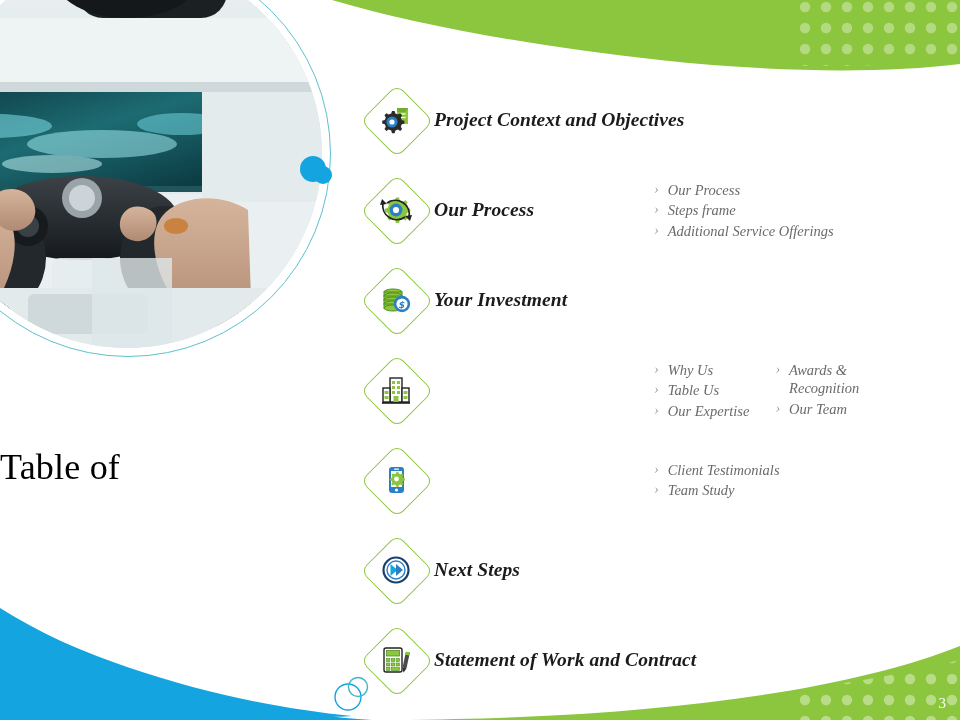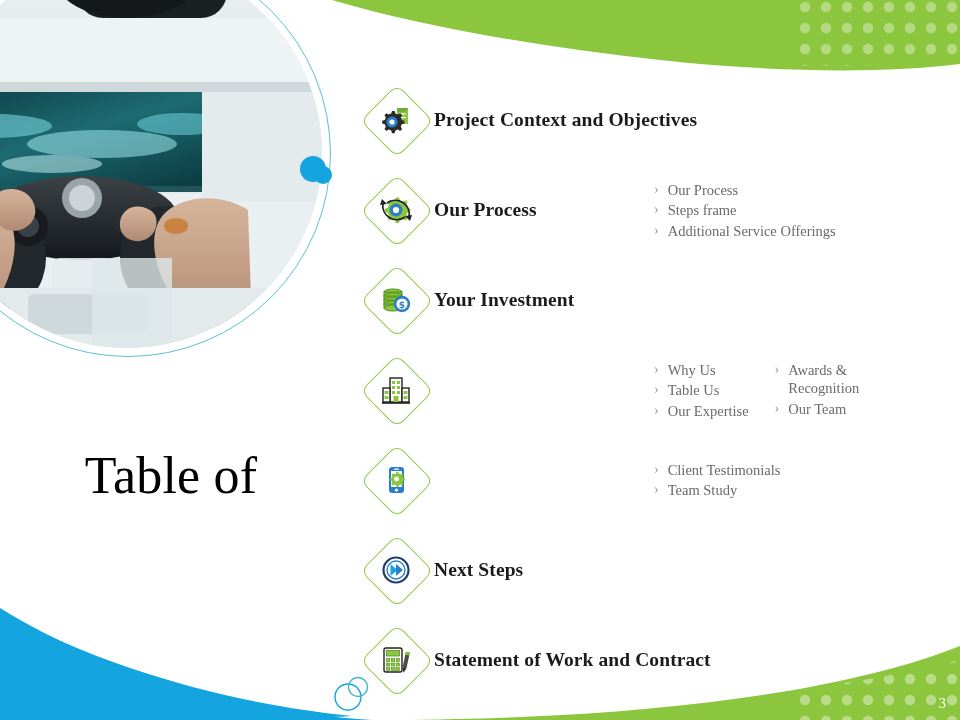--- a/index.html
+++ b/index.html
@@ -15,26 +15,26 @@
   .photo{position:absolute;inset:0;border-radius:50%;overflow:hidden;background:#cfd9dd;}
   .photo svg{display:block;width:100%;height:100%;}
   .photo-ring{position:absolute;left:-75px;top:-49px;width:404px;height:404px;border-radius:50%;
               border:1.6px solid #3fb5c4;opacity:.85;}
   .blue-dot-a{position:absolute;left:300px;top:156px;width:26px;height:26px;border-radius:50%;
               background:#14a4e0;}
   .blue-dot-b{position:absolute;left:314px;top:166px;width:18px;height:18px;border-radius:50%;
               background:#14a4e0;}
 
   
-  .title{position:absolute;left:0px;top:448px;width:342px;text-align:center;
-         font-family:"Liberation Serif",serif;font-size:52px;line-height:1.07;color:#000;
+  .title{position:absolute;left:0px;top:448px;width:342px;
+         font-family:"Liberation Serif",serif;font-size:36px;line-height:1.07;color:#000;
          letter-spacing:.2px;}
 
   
-  .toc{position:absolute;left:364px;top:88px;width:580px;}
+  .toc{position:absolute;left:364px;top:88px;width:580px;font-style:italic;}
   .row{position:relative;display:flex;align-items:center;min-height:56px;}
   .row + .row{margin-top:26px;}
   .badge{position:relative;flex:0 0 64px;width:64px;height:64px;}
   .badge .dia{position:absolute;left:7px;top:7px;width:50px;height:50px;
               border:1.6px solid #8cc63e;border-radius:9px;transform:rotate(45deg);background:#fff;}
   .badge .glyph{position:absolute;left:0;top:0;width:64px;height:64px;display:flex;
                 align-items:center;justify-content:center;}
   .badge .glyph svg{display:block;}
   .label{font-family:"Liberation Serif",serif;font-weight:bold;font-size:19.5px;color:#1b1b1b;
          white-space:nowrap;margin-left:6px;letter-spacing:.1px;}

